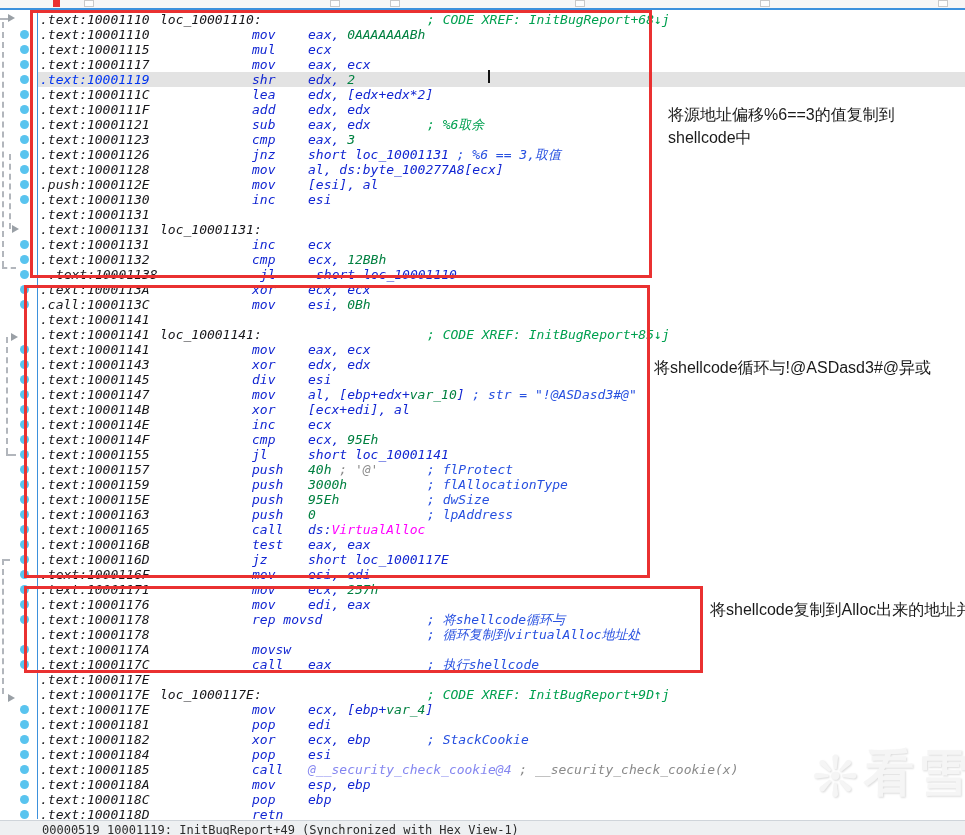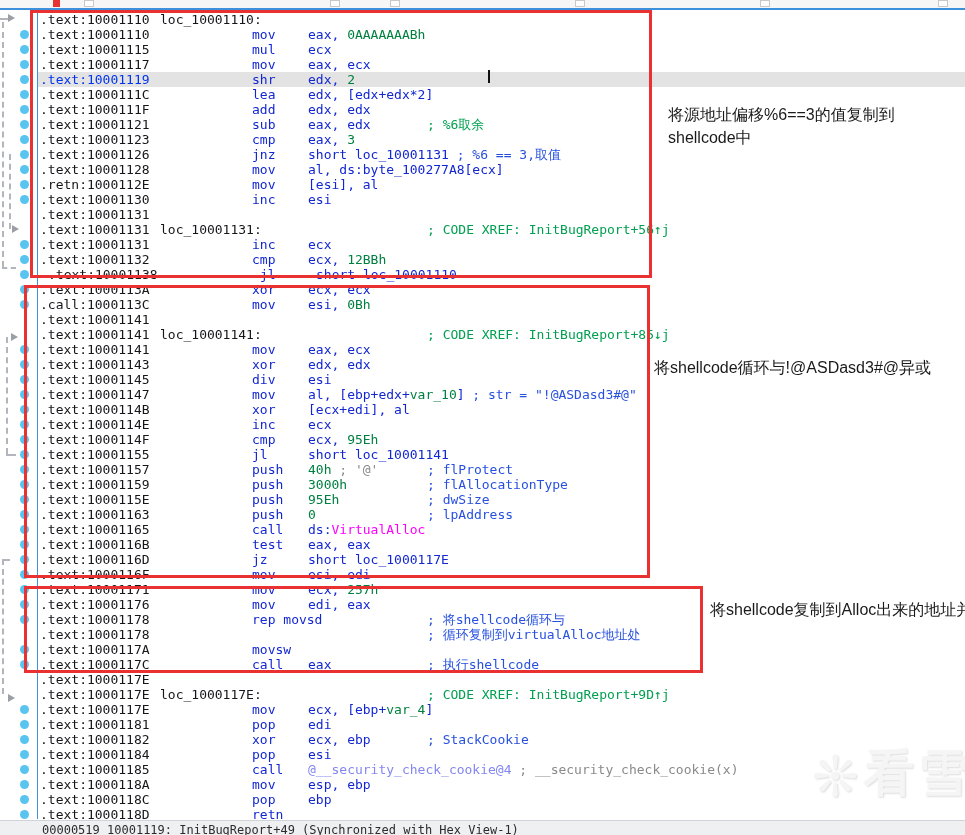--- a/index.html
+++ b/index.html
@@ -12,21 +12,21 @@
   #tab-underline{position:absolute;left:0;top:8px;width:965px;height:2px;background:var(--window-border-blue);z-index:2;}
   #win-left-border{position:absolute;left:37px;top:9px;width:1px;height:810px;background:var(--window-border-blue);z-index:2;}
   
   #nav-band{position:absolute;left:0;top:10px;width:37px;height:808px;background:#fff;z-index:1;}
   .bp-dot{position:absolute;left:20px;width:9px;height:9px;border-radius:50%;background:var(--dot-cyan);}
   .jump-line{position:absolute;border-left:2px dashed #b2b6bc;width:0;}
   .jump-stub{position:absolute;border-top:2px dashed #b2b6bc;height:0;}
   .jump-tri{position:absolute;width:0;height:0;border-top:4px solid transparent;border-bottom:4px solid transparent;border-left:7px solid #9aa0a6;}
   
   #code-area{position:absolute;left:38px;top:10px;width:927px;height:808px;z-index:1;font-size:13px;}
-  .row{position:absolute;left:0;width:927px;height:15px;line-height:15px;white-space:pre;}
+  .row{position:absolute;left:0;width:927px;height:15px;line-height:15px;white-space:pre;font-style:italic;}
   .row.hl{background:var(--highlight-bg);}
   .row span{position:absolute;top:0;}
   .addr{left:2px;color:var(--addr-black);}
   .addr.cur{color:var(--current-addr-blue);}
   .lbl{left:122px;color:var(--addr-black);}
   .mnem{left:214px;color:var(--code-blue);}
   .ops{left:270px;}
   .cmtcol{left:389px;}
   .ops span,.cmtcol span{position:static;}
   .k-code{color:var(--code-blue);} .k-num{color:var(--number-green);}
@@ -125,35 +125,35 @@
       <div class="bp-dot" style="top: 709.5px;"></div>
       <div class="bp-dot" style="top: 724.5px;"></div>
       <div class="bp-dot" style="top: 739.5px;"></div>
       <div class="bp-dot" style="top: 754.5px;"></div>
       <div class="bp-dot" style="top: 769.5px;"></div>
       <div class="bp-dot" style="top: 784.5px;"></div>
       <div class="bp-dot" style="top: 799.5px;"></div>
     </div>
 
   <div id="code-area">
-      <div class="row" style="top: 2px;"><span class="addr">.text:10001110</span><span class="lbl">loc_10001110:</span></div>
+      <div class="row" style="top: 2px;"><span class="addr">.text:10001110</span><span class="lbl">loc_10001110:</span><span class="cmtcol"><span class="k-xref">; CODE XREF: InitBugReport+68↓j</span></span></div>
       <div class="row" style="top: 17px;"><span class="addr">.text:10001110</span><span class="mnem">mov</span><span class="ops"><span class="k-code">eax, </span><span class="k-num">0AAAAAAABh</span></span></div>
       <div class="row" style="top: 32px;"><span class="addr">.text:10001115</span><span class="mnem">mul</span><span class="ops"><span class="k-code">ecx</span></span></div>
       <div class="row" style="top: 47px; text-align: center;"><span class="addr">.text:10001117</span><span class="mnem">mov</span><span class="ops"><span class="k-code">eax, ecx</span></span></div>
       <div class="row hl" style="top: 62px;"><span class="addr cur">.text:10001119</span><span class="mnem">shr</span><span class="ops"><span class="k-code">edx, </span><span class="k-num">2</span></span></div>
       <div class="row" style="top: 77px;"><span class="addr">.text:1000111C</span><span class="mnem">lea</span><span class="ops"><span class="k-code">edx, [edx+edx*2]</span></span></div>
       <div class="row" style="top: 92px;"><span class="addr">.text:1000111F</span><span class="mnem">add</span><span class="ops"><span class="k-code">edx, edx</span></span></div>
       <div class="row" style="top: 107px;"><span class="addr">.text:10001121</span><span class="mnem">sub</span><span class="ops"><span class="k-code">eax, edx</span></span><span class="cmtcol"><span class="k-xref">; %6取余</span></span></div>
       <div class="row" style="top: 122px;"><span class="addr">.text:10001123</span><span class="mnem">cmp</span><span class="ops"><span class="k-code">eax, </span><span class="k-num">3</span></span></div>
       <div class="row" style="top: 137px;"><span class="addr">.text:10001126</span><span class="mnem">jnz</span><span class="ops"><span class="k-code">short loc_10001131</span><span class="k-cmt"> ; %6 == 3,取值</span></span></div>
       <div class="row" style="top: 152px;"><span class="addr">.text:10001128</span><span class="mnem">mov</span><span class="ops"><span class="k-code">al, ds:byte_100277A8[ecx]</span></span></div>
-      <div class="row" style="top: 167px;"><span class="addr">.retn:1000112E</span><span class="mnem">mov</span><span class="ops"><span class="k-code">[esi], al</span></span></div>
+      <div class="row" style="top: 167px;"><span class="addr">.push:1000112E</span><span class="mnem">mov</span><span class="ops"><span class="k-code">[esi], al</span></span></div>
       <div class="row" style="top: 182px;"><span class="addr">.text:10001130</span><span class="mnem">inc</span><span class="ops"><span class="k-code">esi</span></span></div>
       <div class="row" style="top: 197px;"><span class="addr">.text:10001131</span></div>
-      <div class="row" style="top: 212px;"><span class="addr">.text:10001131</span><span class="lbl">loc_10001131:</span><span class="cmtcol"><span class="k-xref">; CODE XREF: InitBugReport+56↑j</span></span></div>
+      <div class="row" style="top: 212px;"><span class="addr">.text:10001131</span><span class="lbl">loc_10001131:</span></div>
       <div class="row" style="top: 227px;"><span class="addr">.text:10001131</span><span class="mnem">inc</span><span class="ops"><span class="k-code">ecx</span></span></div>
       <div class="row" style="top: 242px;"><span class="addr">.text:10001132</span><span class="mnem">cmp</span><span class="ops"><span class="k-code">ecx, </span><span class="k-num">12BBh</span></span></div>
       <div class="row" style="top: 257px; margin-left: 8px;"><span class="addr">.text:10001138</span><span class="mnem">jl</span><span class="ops"><span class="k-code">short loc_10001110</span></span></div>
       <div class="row" style="top: 272px;"><span class="addr">.text:1000113A</span><span class="mnem">xor</span><span class="ops"><span class="k-code">ecx, ecx</span></span></div>
       <div class="row" style="top: 287px;"><span class="addr">.call:1000113C</span><span class="mnem">mov</span><span class="ops"><span class="k-code">esi, </span><span class="k-num">0Bh</span></span></div>
       <div class="row" style="top: 302px;"><span class="addr">.text:10001141</span></div>
       <div class="row" style="top: 317px;"><span class="addr">.text:10001141</span><span class="lbl">loc_10001141:</span><span class="cmtcol"><span class="k-xref">; CODE XREF: InitBugReport+85↓j</span></span></div>
       <div class="row" style="top: 332px;"><span class="addr">.text:10001141</span><span class="mnem">mov</span><span class="ops"><span class="k-code">eax, ecx</span></span></div>
       <div class="row" style="top: 347px;"><span class="addr">.text:10001143</span><span class="mnem">xor</span><span class="ops"><span class="k-code">edx, edx</span></span></div>
       <div class="row" style="top: 362px;"><span class="addr">.text:10001145</span><span class="mnem">div</span><span class="ops"><span class="k-code">esi</span></span></div>

